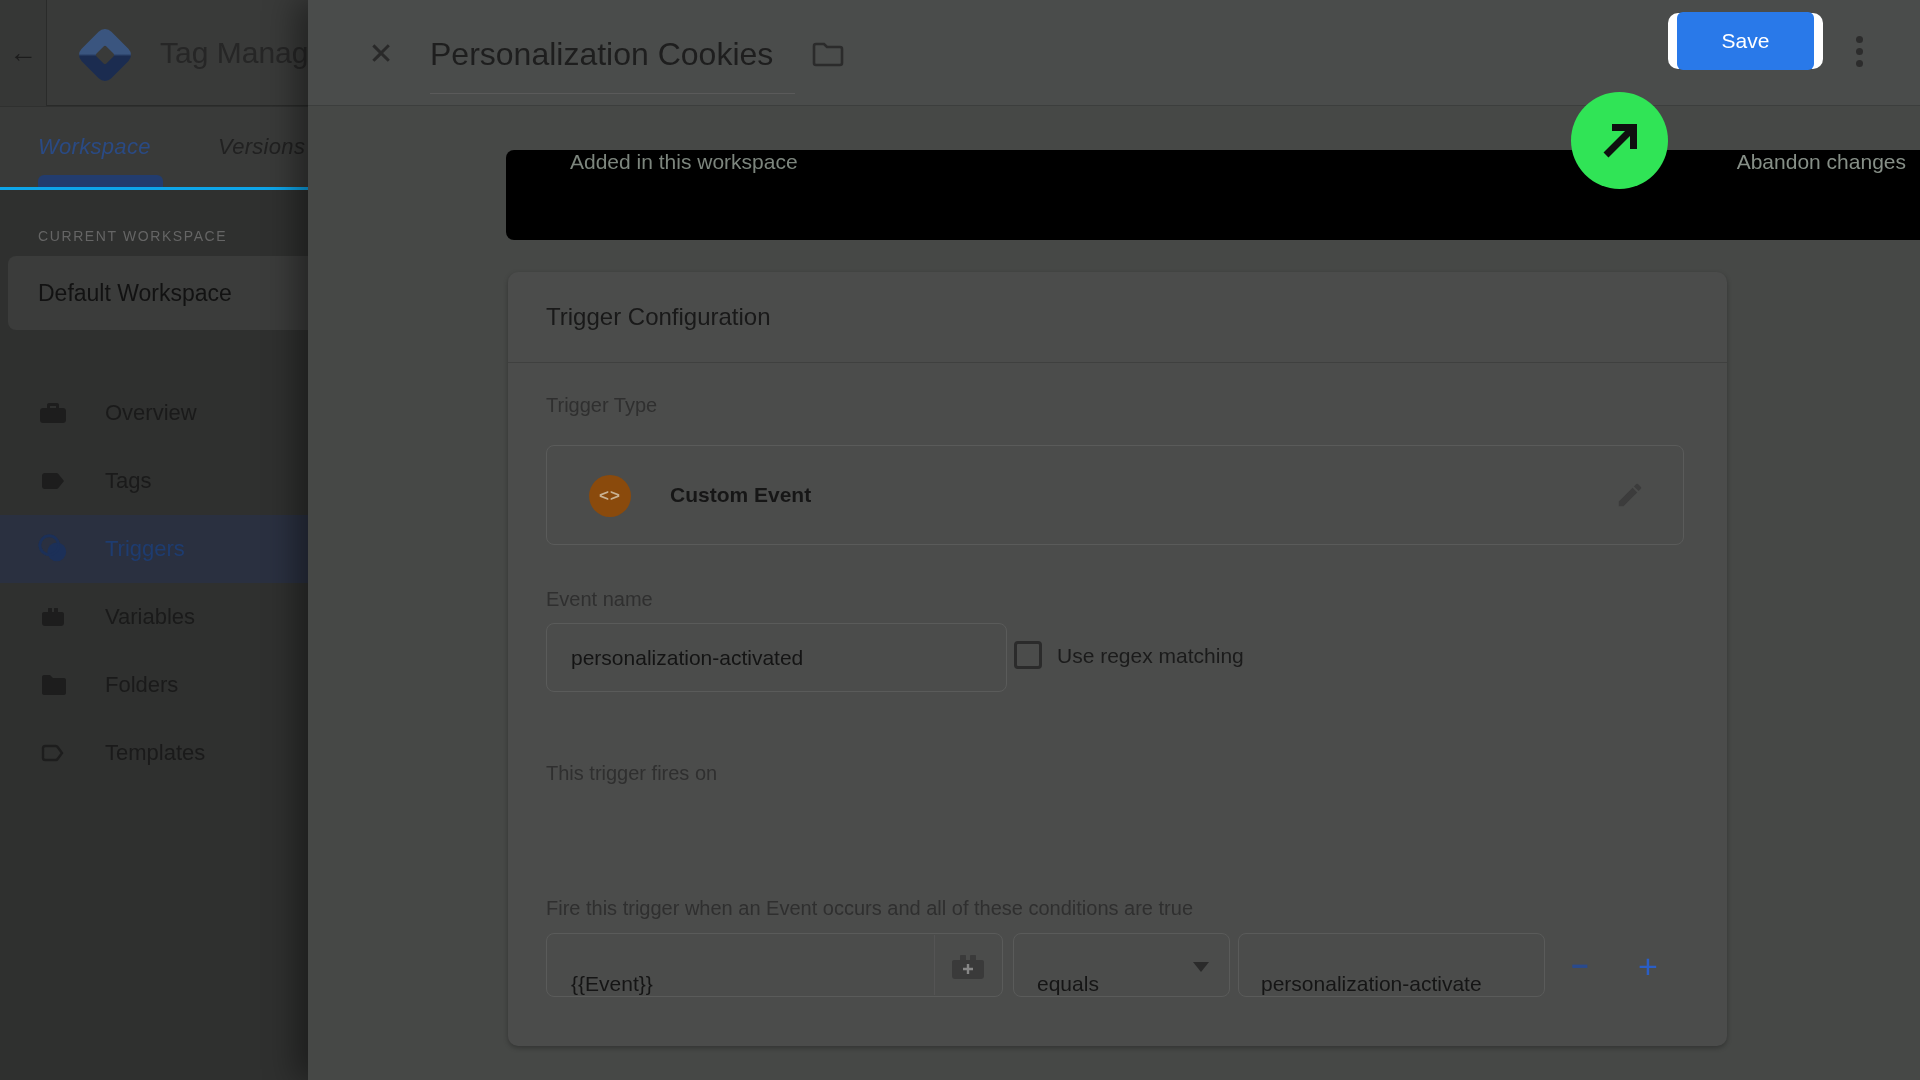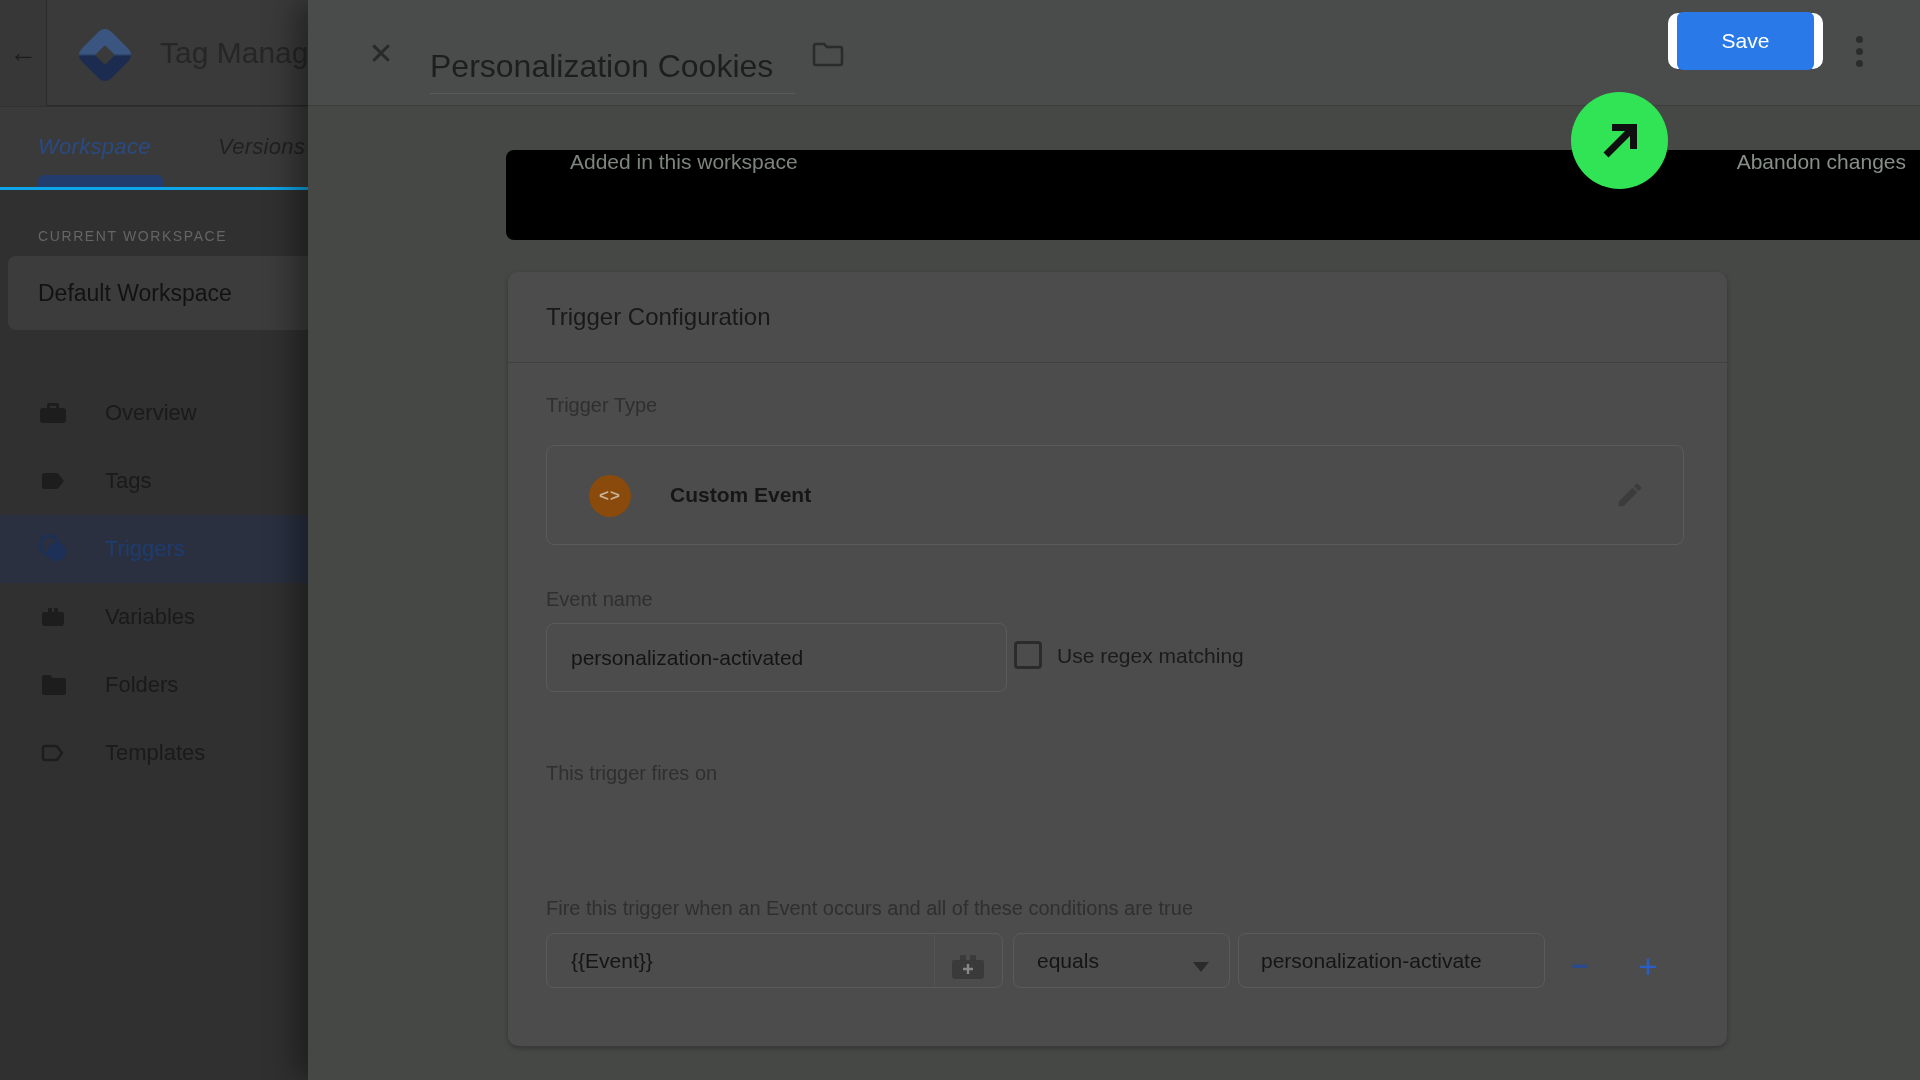--- a/index.html
+++ b/index.html
@@ -35,21 +35,21 @@
   .nav-label { font-size:22px; color:#1a1a1a; }
   .nav-item.active .nav-label { color:#1e3c70; }
 
   
   .sheet { position:absolute; left:308px; top:0; width:1612px; height:1080px; background:#464846; z-index:10;
            box-shadow:-12px 0 30px rgba(0,0,0,.4); }
   .sheet-header { position:absolute; left:0; top:0; width:100%; height:106px; background:#4a4c4b; border-bottom:1px solid #3c3e3d; }
   .close-btn { position:absolute; left:52px; top:0; height:106px; width:42px; display:flex; align-items:center; justify-content:center;
                font-size:30px; color:#292929; }
   .sheet-title { position:absolute; left:122px; top:0; height:106px; display:flex; align-items:flex-end; }
-  .sheet-title .txt { font-size:32px; color:#1e1e1e; min-width:365px; border-bottom:1px solid #5a5a5a; padding-bottom:8px; margin-bottom:12px; }
+  .sheet-title .txt { font-size:32px; color:#1e1e1e; min-width:365px; border-bottom:1px solid #5a5a5a; padding-bottom:20px; margin-bottom:12px; }
   .folder-icon { position:absolute; left:502px; top:39px; }
   .menu-dots { position:absolute; left:1548px; top:36px; display:flex; flex-direction:column; gap:5px; align-items:center; }
   .menu-dots i { width:7px; height:7px; border-radius:50%; background:#2c2c2c; }
 
   .save-frame { position:absolute; left:1360px; top:13px; width:155px; height:56px; background:#ffffff; border-radius:10px;
                 display:flex; align-items:center; justify-content:center; z-index:20; }
   .save-btn { width:137px; height:58px; background:#2979e9; border:none; border-radius:6px; color:#ffffff;
               font-size:21px; font-weight:500; font-family:inherit; display:flex; align-items:center; justify-content:center; }
 
   .green-badge { position:absolute; left:1571px; top:92px; width:97px; height:97px; border-radius:50%;
@@ -80,21 +80,21 @@
   .checkbox-label { position:absolute; left:549px; top:354px; height:60px; display:flex; align-items:center; font-size:21px; color:#1b1b1b; }
   .lbl-fires-on { top:490px; }
   .radio-row { position:absolute; left:38px; top:537px; height:50px; width:1100px; display:flex; align-items:center; }
   .radio-outer { width:33px; height:33px; border:3px solid #2e2e2e; border-radius:50%; margin-right:18px; flex:0 0 33px;
                  display:flex; align-items:center; justify-content:center; }
   .radio-outer.selected { border-color:#2d5095; }
   .radio-outer.selected i { width:16px; height:16px; border-radius:50%; background:#2b4d93; }
   .radio-label { font-size:21px; color:#191919; margin-right:90px; }
   .lbl-conditions { top:625px; font-size:20px; }
   .cond-row { position:absolute; left:0; top:661px; width:100%; height:66px; }
-  .cond-box { position:absolute; top:0; height:55px; border:1px solid #5a5b5a; border-radius:8px; display:flex; align-items:center; }
+  .cond-box { position:absolute; top:0; height:64px; border:1px solid #5a5b5a; border-radius:8px; display:flex; align-items:flex-end; }
   .cond-var { left:38px; width:457px; padding-left:24px; }
   .cond-var .vdiv { position:absolute; right:67px; top:1px; bottom:1px; width:1px; background:#545454; }
   .brick-btn { position:absolute; right:12px; top:14px; width:44px; height:38px; display:flex; align-items:center; justify-content:center; }
   .cond-op { left:505px; width:217px; padding-left:23px; }
   .caret { position:absolute; right:20px; top:28px; width:0; height:0; border-left:8px solid transparent; border-right:8px solid transparent;
            border-top:10px solid #2b2b2b; }
   .cond-val { left:730px; width:307px; padding-left:22px; overflow:hidden; white-space:nowrap; }
   .cond-box span { font-size:21px; color:#151515; white-space:nowrap; }
   .minus-btn { position:absolute; left:1048px; top:0; width:48px; height:66px; display:flex; align-items:center; justify-content:center;
                font-size:30px; font-weight:700; color:#294a8e; }

